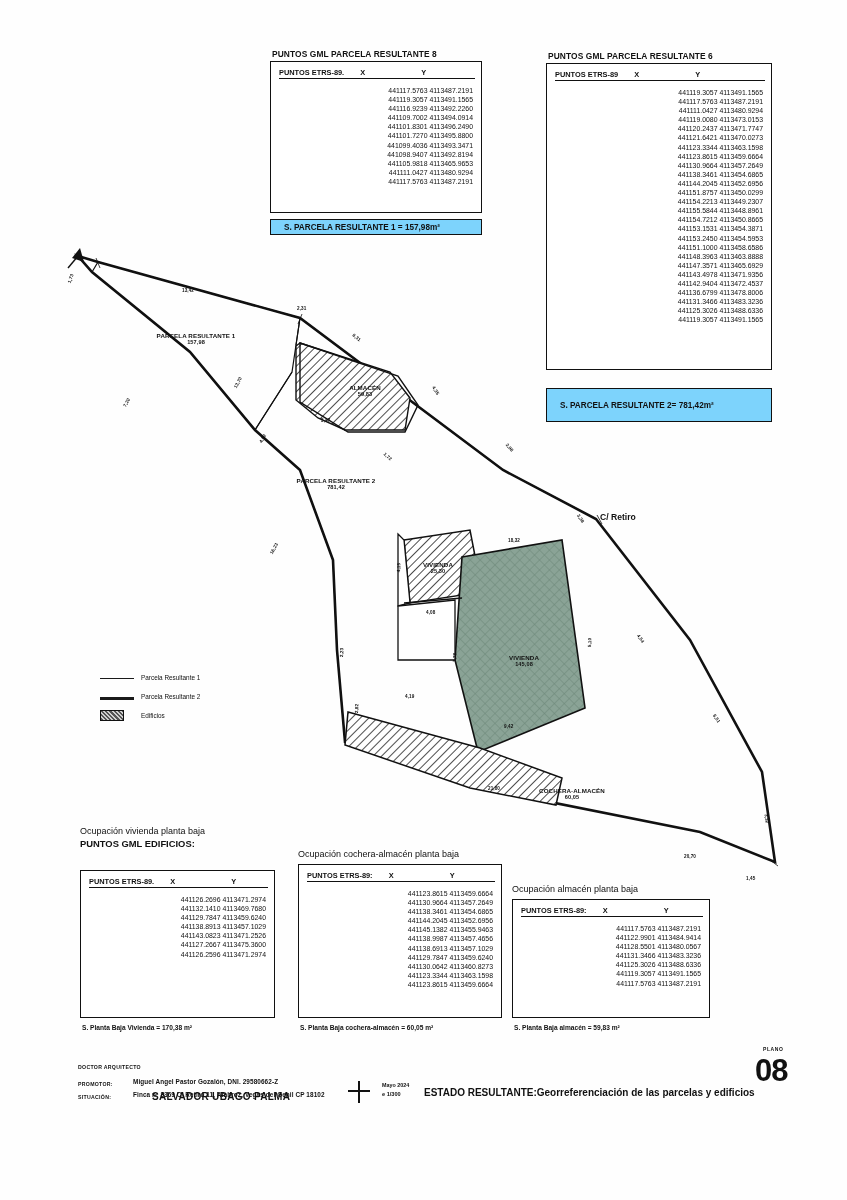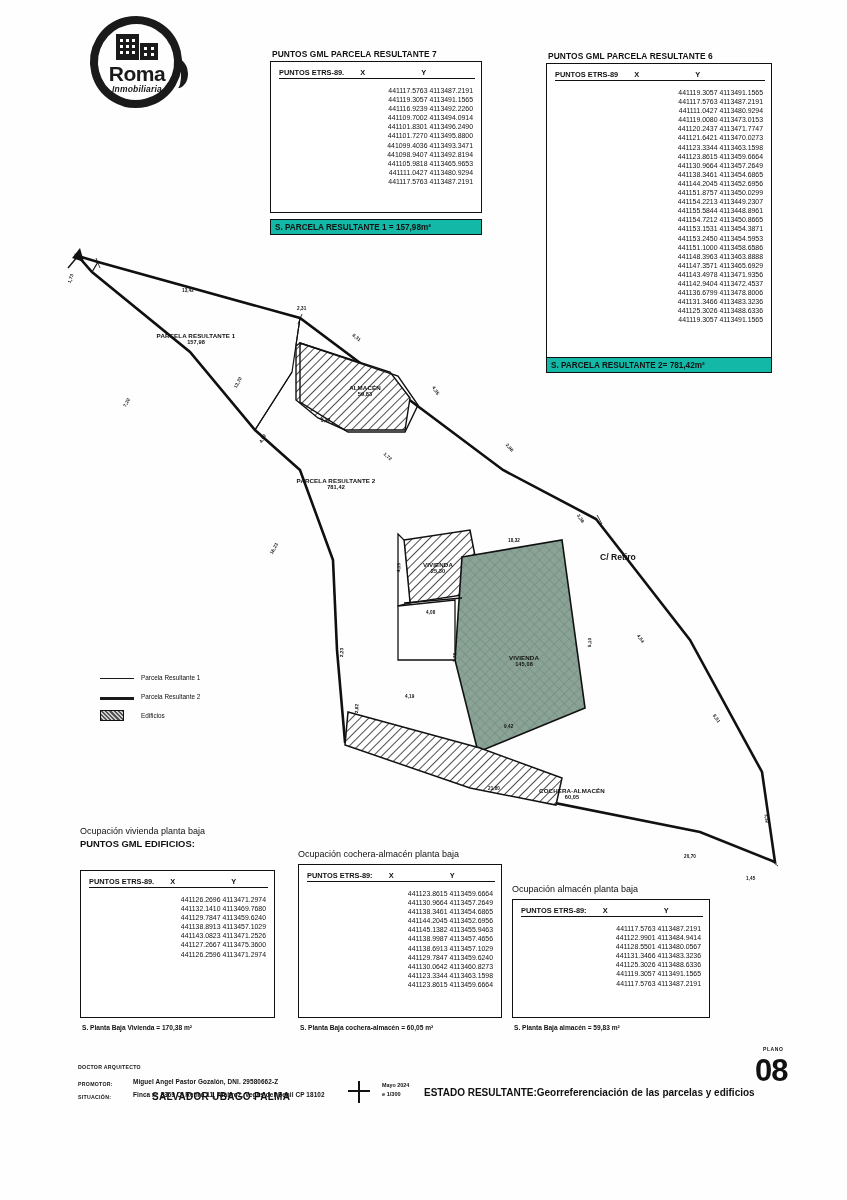--- a/index.html
+++ b/index.html
@@ -27,33 +27,33 @@
   .tbl-title{position:absolute;font-size:8.4px;font-weight:bold;letter-spacing:.1px;
       white-space:nowrap;color:#111;}
   .tbl-box{position:absolute;border:1.6px solid #111;background:#fff;box-sizing:border-box;}
   .tbl-hdr{position:absolute;left:8px;top:6px;right:6px;font-size:7.4px;font-weight:bold;
       border-bottom:1.3px solid #111;padding-bottom:1px;}
   .tbl-hdr .lbl{display:inline-block;}
   .tbl-hdr .cx{display:inline-block;margin-left:14px;}
   .tbl-hdr .cy{display:inline-block;margin-left:54px;}
   .rows{position:absolute;right:8px;text-align:right;font-size:6.9px;line-height:9.1px;
       font-family:"Liberation Sans",sans-serif;white-space:pre;letter-spacing:0;}
-  .sum-box{position:absolute;border:1.4px solid #111;background:#14b8a6;box-sizing:border-box;
-      font-size:8.2px;font-weight:bold;display:flex;align-items:center;padding-left:4px;}
+  .sum-box{position:absolute;border:1.4px solid #111;background:#7dd3fc;box-sizing:border-box;
+      font-size:8.2px;font-weight:bold;display:flex;align-items:center;padding-left:13px;}
   .sum-plain{position:absolute;font-size:6.6px;font-weight:bold;white-space:nowrap;}
 
   .sec-title{position:absolute;font-size:9.4px;font-weight:bold;white-space:nowrap;text-align:center;}
   .sub-title{position:absolute;font-size:9px;white-space:nowrap;}
 
   
   svg.plan{position:absolute;left:0;top:0;width:847px;height:1200px;overflow:visible;}
   .mlabel{position:absolute;font-size:6.2px;font-weight:bold;text-align:center;
       white-space:nowrap;color:#111;letter-spacing:.1px;}
   .mlabel .s2{display:block;font-size:5.6px;font-weight:bold;}
-  .street{position:absolute;font-size:8.6px;font-weight:bold;color:#111;margin-top:40px;}
+  .street{position:absolute;font-size:8.6px;font-weight:bold;color:#111;}
 
   
   .lg-row{position:absolute;font-size:6.4px;color:#111;white-space:nowrap;}
   .lg-line-a{position:absolute;width:34px;height:1.4px;background:#1a1a1a;}
   .lg-line-b{position:absolute;width:34px;height:2.6px;background:#1a1a1a;}
   .lg-sw{position:absolute;width:22px;height:9px;border:1.4px solid #111;background:
       repeating-linear-gradient(45deg,#555 0 1.5px,#cfcfcf 1.5px 3px);}
 
   
   .tb-lab{position:absolute;font-size:5.2px;font-weight:bold;letter-spacing:.3px;color:#111;}
@@ -70,44 +70,22 @@
   .plano-num{position:absolute;font-size:31px;font-weight:bold;letter-spacing:-1px;}
 
   .camscan{position:absolute;right:18px;top:1158px;font-size:18.5px;color:#111;
       letter-spacing:.1px;}
 </style>
 </head>
 <body>
 
 <div class="sheet">
 
-  <div class="logo">
-    <div class="ring"></div>
-    <div class="bldg">
-      <div class="b1"></div>
-        <div class="b2"></div>
-      <div class="w" style="left:4px;top:5px"></div>
-        <div class="w" style="left:10px;top:5px"></div>
-      <div class="w" style="left:16px;top:5px"></div>
-      <div class="w" style="left:4px;top:11px"></div>
-        <div class="w" style="left:10px;top:11px"></div>
-      <div class="w" style="left:16px;top:11px"></div>
-      <div class="w" style="left:4px;top:17px"></div>
-        <div class="w" style="left:10px;top:17px"></div>
-      <div class="w" style="left:16px;top:17px"></div>
-      <div class="w" style="left:28px;top:13px"></div>
-        <div class="w" style="left:35px;top:13px"></div>
-      <div class="w" style="left:28px;top:19px"></div>
-        <div class="w" style="left:35px;top:19px"></div>
-    </div>
-    <div class="name">Roma</div>
-    <div class="sub">Inmobiliaria</div>
-  </div>
-
-  <div class="tbl-title" style="left:272px;top:49px">PUNTOS GML PARCELA RESULTANTE 7</div>
+
+  <div class="tbl-title" style="left:272px;top:49px">PUNTOS GML PARCELA RESULTANTE 8</div>
   <div class="tbl-box" style="left:270px;top:61px;width:212px;height:152px">
     <div class="tbl-hdr">
       <span class="lbl">PUNTOS ETRS-89.</span>
       <span class="cx">X</span>
       <span class="cy">Y</span>
     </div>
     <div class="rows" style="top:24px">441117.5763 4113487.2191
 441119.3057 4113491.1565
 441116.9239 4113492.2260
 441109.7002 4113494.0914
@@ -148,21 +126,21 @@
 441151.1000 4113458.6586
 441148.3963 4113463.8888
 441147.3571 4113465.6929
 441143.4978 4113471.9356
 441142.9404 4113472.4537
 441136.6799 4113478.8006
 441131.3466 4113483.3236
 441125.3026 4113488.6336
 441119.3057 4113491.1565</div>
   </div>
-  <div class="sum-box" style="left:546px;top:357px;width:226px;height:16px">S. PARCELA RESULTANTE 2= 781,42m²</div>
+  <div class="sum-box" style="left:546px;top:388px;width:226px;height:34px">S. PARCELA RESULTANTE 2= 781,42m²</div>
 
   <svg class="plan">
     <defs>
       <pattern id="hatch" width="6" height="6" patternUnits="userSpaceOnUse" patternTransform="rotate(45)">
         <rect width="6" height="6" fill="#ffffff"></rect>
         <line x1="0" y1="0" x2="0" y2="6" stroke="#111" stroke-width="1.5"></line>
       </pattern>
       <pattern id="greenhatch" width="7" height="7" patternUnits="userSpaceOnUse" patternTransform="rotate(45)">
         <rect width="7" height="7" fill="#8aa396"></rect>
         <line x1="0" y1="0" x2="0" y2="7" stroke="#6f8a7c" stroke-width="1.2"></line>

